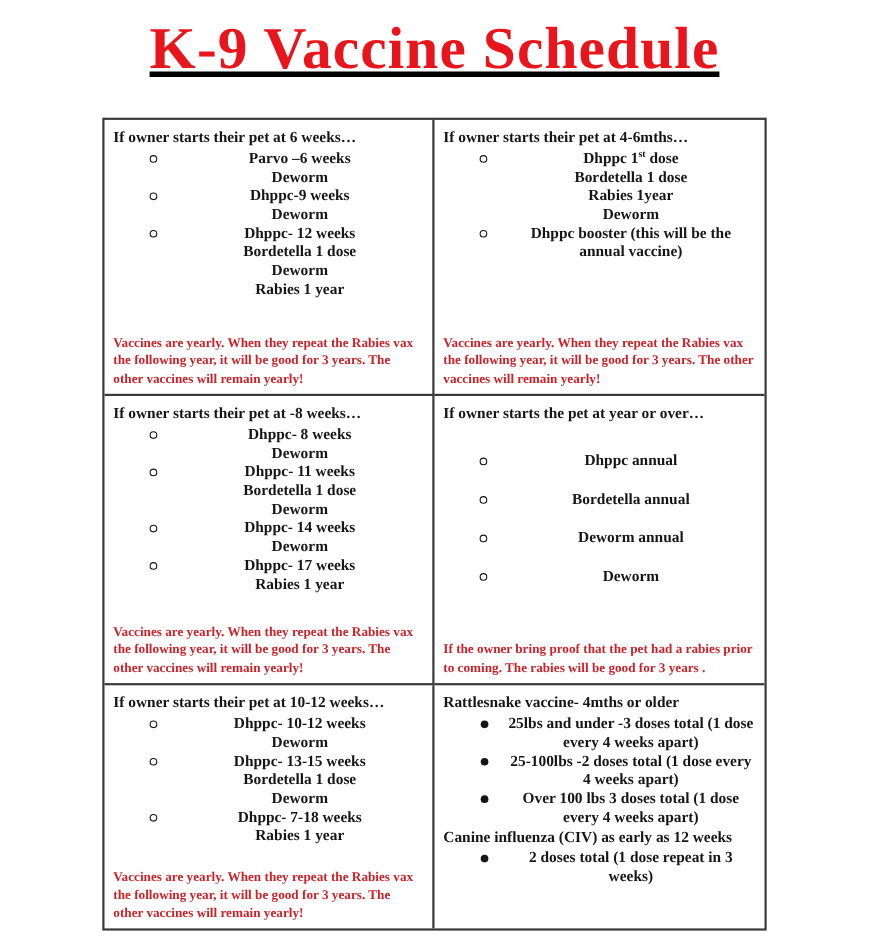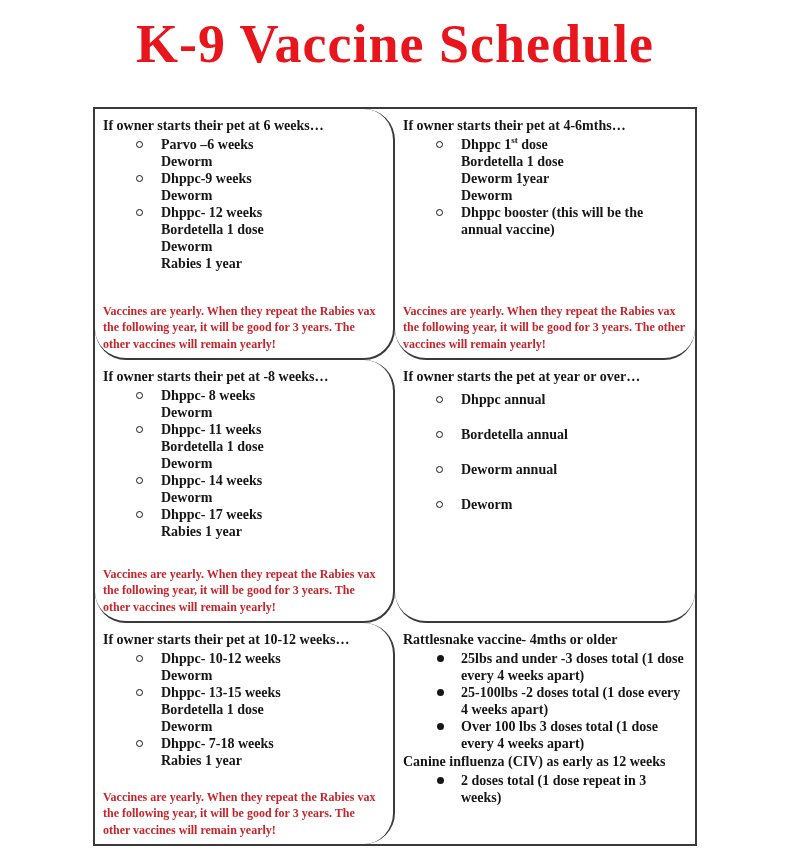--- a/index.html
+++ b/index.html
@@ -8,21 +8,21 @@
     --ink:#161616;
     --border:#3a3a3a;
     --paper:#ffffff;
   }
   *{box-sizing:border-box;margin:0;padding:0;}
   html,body{width:790px;height:859px;overflow:hidden;}
   body{
     background:var(--paper);
     font-family:"Liberation Serif","DejaVu Serif",serif;
   }
-  .page{width:790px;height:772px;position:relative;}
+  .page{width:790px;height:772px;position:relative;text-decoration:underline;}
   .page-title{
     text-align:center;
     color:var(--title-red);
     font-weight:bold;
     font-size:54px;
     letter-spacing:1px;
     padding-top:8px;
     line-height:72px;
   }
   .schedule-table{
@@ -35,40 +35,40 @@
     grid-template-rows:251px 263px 221px;
     border:2px solid var(--border);
     background:var(--paper);
   }
   .cell{
     display:flex;
     flex-direction:column;
     padding:8px 9px 6px 8px;
     overflow:hidden;
     color:var(--ink);
-    border-radius:31px;
   }
   .cell:nth-child(odd){border-right:2px solid var(--border);}
   .cell:nth-child(-n+4){border-bottom:2px solid var(--border);}
   .cell-heading{
     font-weight:bold;
     font-size:14px;
     line-height:18px;
     margin-bottom:1px;
   }
   .list{margin-bottom:1px;}
   .item{margin:0;}
-  .list.spaced{margin-top:4px;}
+  .list.spaced{margin-top:24px;}
   .list.spaced .item{margin-bottom:18px;}
   .line{
     position:relative;
     padding-left:58px;
     font-weight:bold;
     font-size:14px;
     line-height:17px;
+    text-align:center;
   }
   .bullet{
     position:absolute;
     display:inline-block;
   }
   .bullet.circle{
     left:33px;top:4.5px;
     width:7px;height:7px;
     border:1.4px solid var(--ink);
     border-radius:50%;
@@ -116,21 +116,21 @@
           </div>
         </div>
         <div class="note">Vaccines are yearly. When they repeat the Rabies vax the following year, it will be good for 3 years. The other vaccines will remain yearly!</div>
       </div>
       <div class="cell">
         <div class="cell-heading">If owner starts their pet at 4-6mths…</div>
         <div class="list">
           <div class="item">
             <div class="line"><span class="bullet circle"></span><span class="line-text"><span>Dhppc 1</span><sup>st</sup><span> dose</span></span></div>
             <div class="line"><span class="line-text">Bordetella 1 dose</span></div>
-            <div class="line"><span class="line-text">Deworm 1year</span></div>
+            <div class="line"><span class="line-text">Rabies 1year</span></div>
             <div class="line"><span class="line-text">Deworm</span></div>
           </div>
           <div class="item">
             <div class="line"><span class="bullet circle"></span><span class="line-text">Dhppc booster (this will be the annual vaccine)</span></div>
           </div>
         </div>
         <div class="note">Vaccines are yearly. When they repeat the Rabies vax the following year, it will be good for 3 years. The other vaccines will remain yearly!</div>
       </div>
       <div class="cell">
         <div class="cell-heading">If owner starts their pet at -8 weeks…</div>
@@ -164,20 +164,21 @@
           <div class="item">
             <div class="line"><span class="bullet circle"></span><span class="line-text">Bordetella annual</span></div>
           </div>
           <div class="item">
             <div class="line"><span class="bullet circle"></span><span class="line-text">Deworm annual</span></div>
           </div>
           <div class="item">
             <div class="line"><span class="bullet circle"></span><span class="line-text">Deworm</span></div>
           </div>
         </div>
+        <div class="note">If the owner bring proof that the pet had a rabies prior to coming. The rabies will be good for 3 years .</div>
       </div>
       <div class="cell">
         <div class="cell-heading">If owner starts their pet at 10-12 weeks…</div>
         <div class="list">
           <div class="item">
             <div class="line"><span class="bullet circle"></span><span class="line-text">Dhppc- 10-12 weeks</span></div>
             <div class="line"><span class="line-text">Deworm</span></div>
           </div>
           <div class="item">
             <div class="line"><span class="bullet circle"></span><span class="line-text">Dhppc- 13-15 weeks</span></div>

